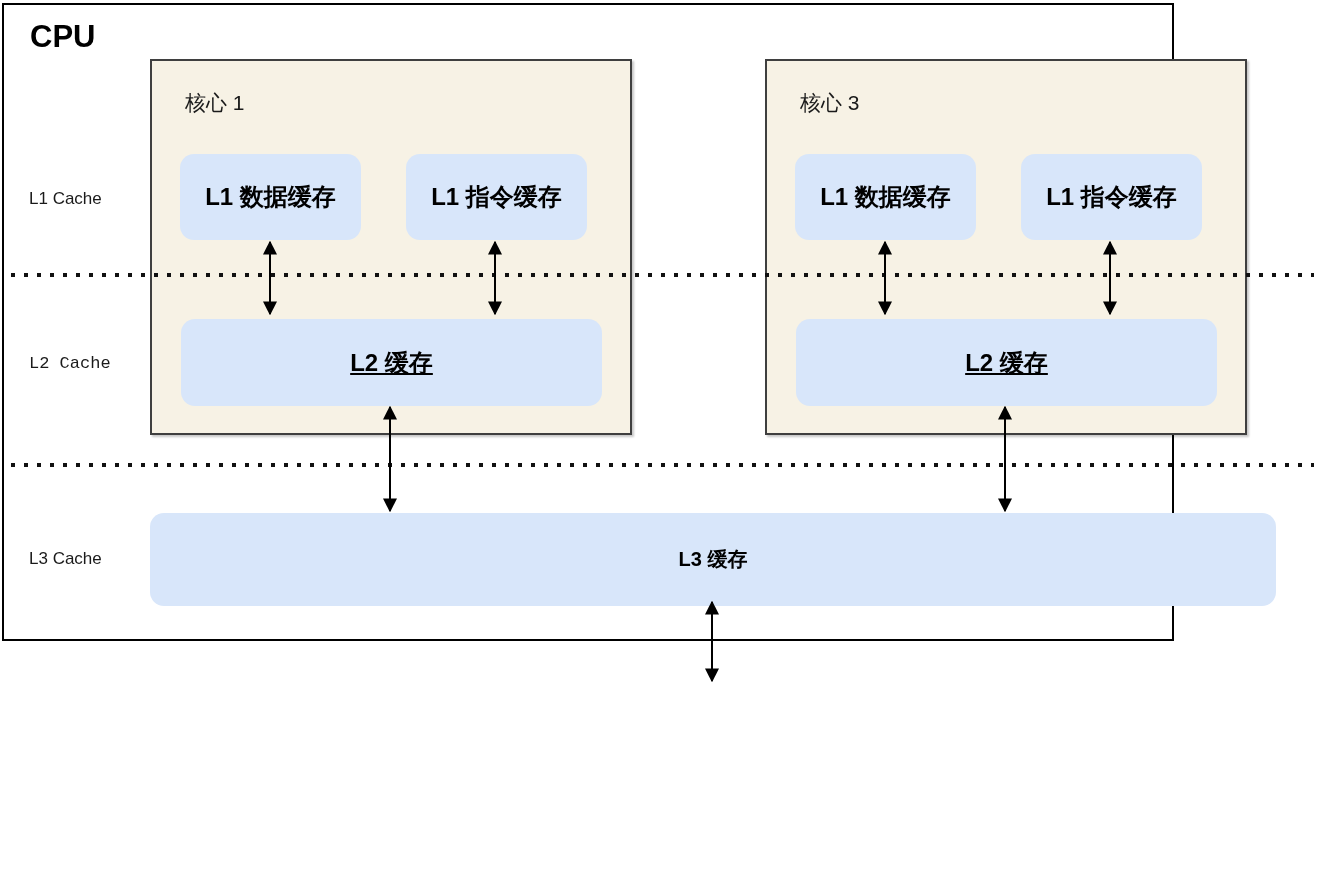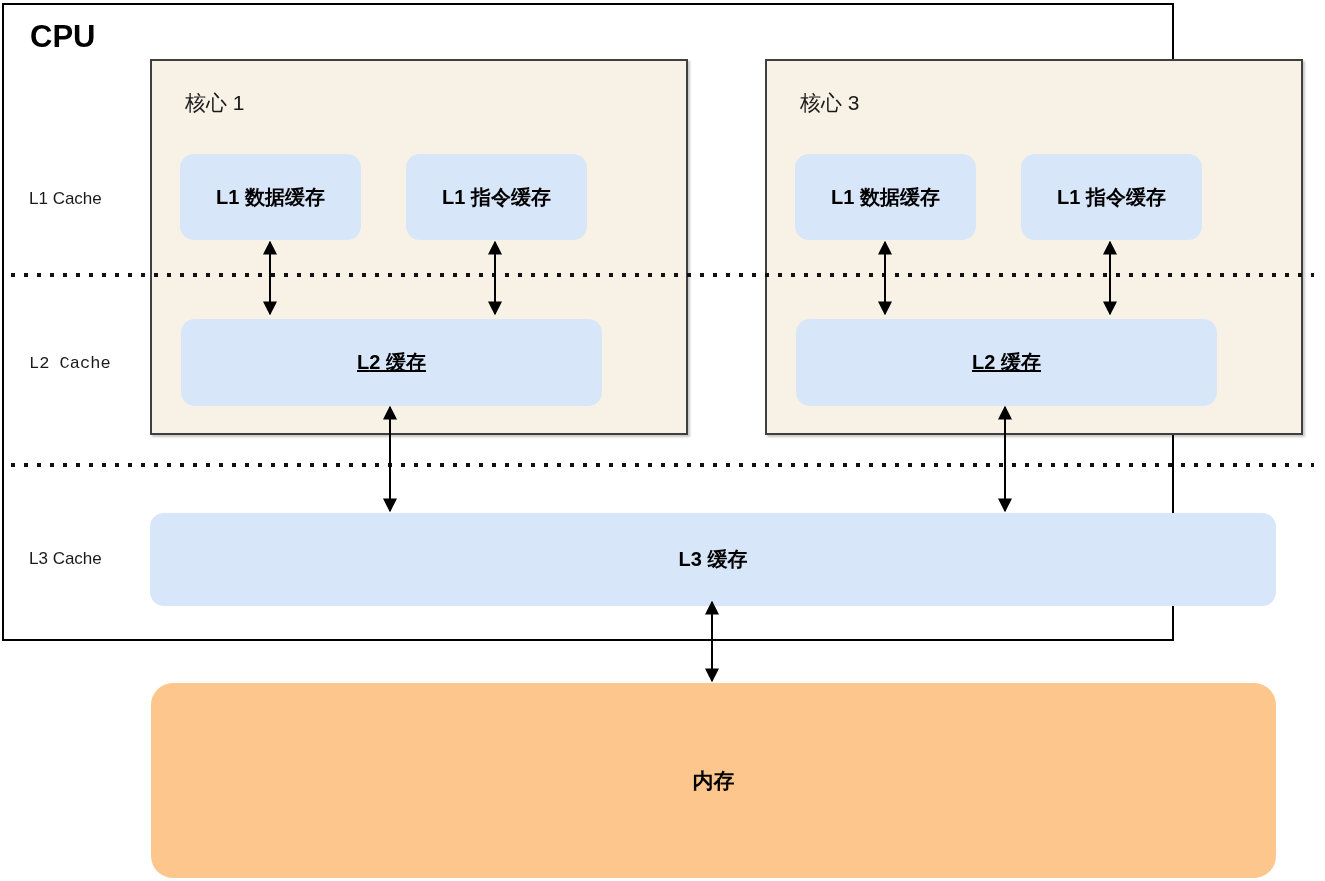--- a/index.html
+++ b/index.html
@@ -41,21 +41,21 @@
     color: #1a1a1a;
     white-space: nowrap;
   }
   .side-l1 { top: 184px; }
   .side-l2 { top: 349px; font-family: Liberation Mono, monospace; }
   .side-l3 { top: 544px; }
   
   .core {
     position: absolute;
     top: 59px;
-    width: 538px; height: 376px;
+    width: 482px; height: 376px;
     background: var(--core-fill, #f7f2e5);
     border: 2px solid #3f3f3f;
     box-sizing: border-box;
     box-shadow: 2px 2px 2px rgba(0,0,0,0.22);
   }
   .core-1 { left: 150px; }
   .core-2 { left: 765px; }
   .core-title {
     position: absolute;
     left: 33px; top: 28px;
@@ -63,21 +63,21 @@
     color: #1a1a1a;
   }
   
   .cache {
     position: absolute;
     background: var(--cache-fill, #d8e6fa);
     border-radius: 14px;
     display: flex;
     align-items: center;
     justify-content: center;
-    font-size: 20px;
+    font-size: 24px;
     font-weight: bold;
     color: #000000;
     box-sizing: border-box;
   }
   .l1-data  { left: 28px;  top: 93px;  width: 181px; height: 86px; }
   .l1-instr { left: 254px; top: 93px;  width: 181px; height: 86px; }
   .l2-box   { left: 29px;  top: 258px; width: 421px; height: 87px; text-decoration: underline; }
   .l3-box {
     position: absolute;
     left: 150px; top: 513px;
@@ -148,21 +148,20 @@
     <div class="cache l1-data">L1 数据缓存</div>
     <div class="cache l1-instr">L1 指令缓存</div>
     <div class="cache l2-box">L2 缓存</div>
   </div>
 
   <div class="l3-box">L3 缓存</div>
 
   <div class="dotted-line dotted-1"></div>
   <div class="dotted-line dotted-2"></div>
 
-  <div class="memory-box">内存</div>
 
   <svg class="arrows-svg" viewBox="0 0 1325 881" xmlns="http://www.w3.org/2000/svg">
     <defs>
       <marker id="ah" viewBox="0 0 10 10" refX="9" refY="5" markerWidth="7" markerHeight="7" orient="auto-start-reverse">
         <path d="M0,0 L10,5 L0,10 z" fill="#000000"></path>
       </marker>
     </defs>
 
     <line x1="270" y1="242" x2="270" y2="314" stroke="#000" stroke-width="2" marker-start="url(#ah)" marker-end="url(#ah)"></line>
 

